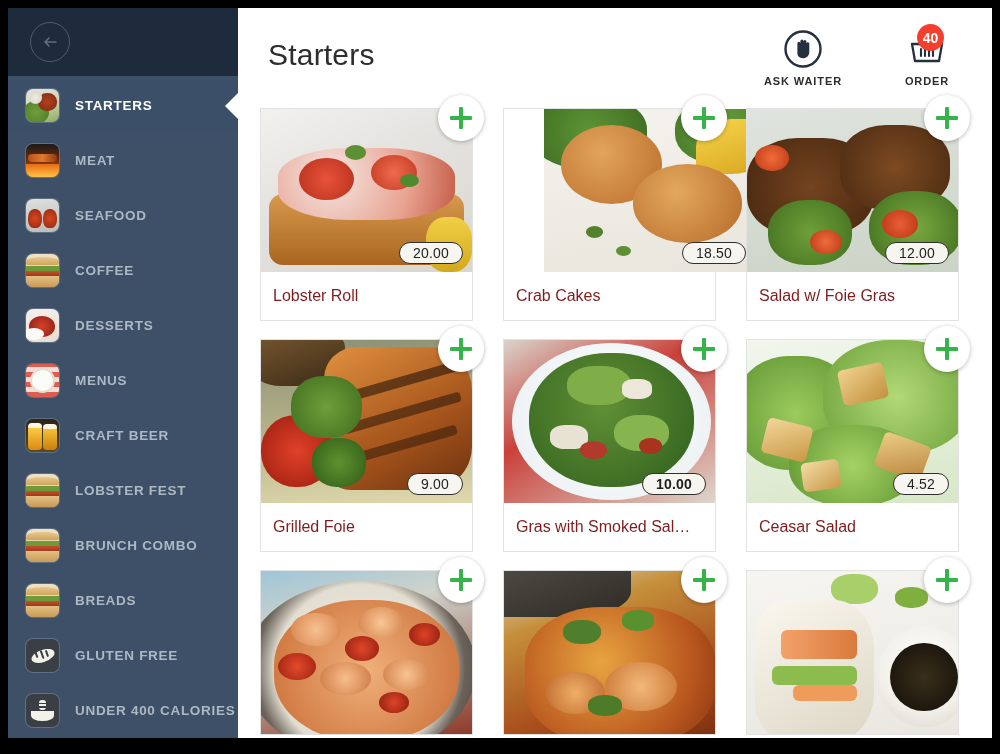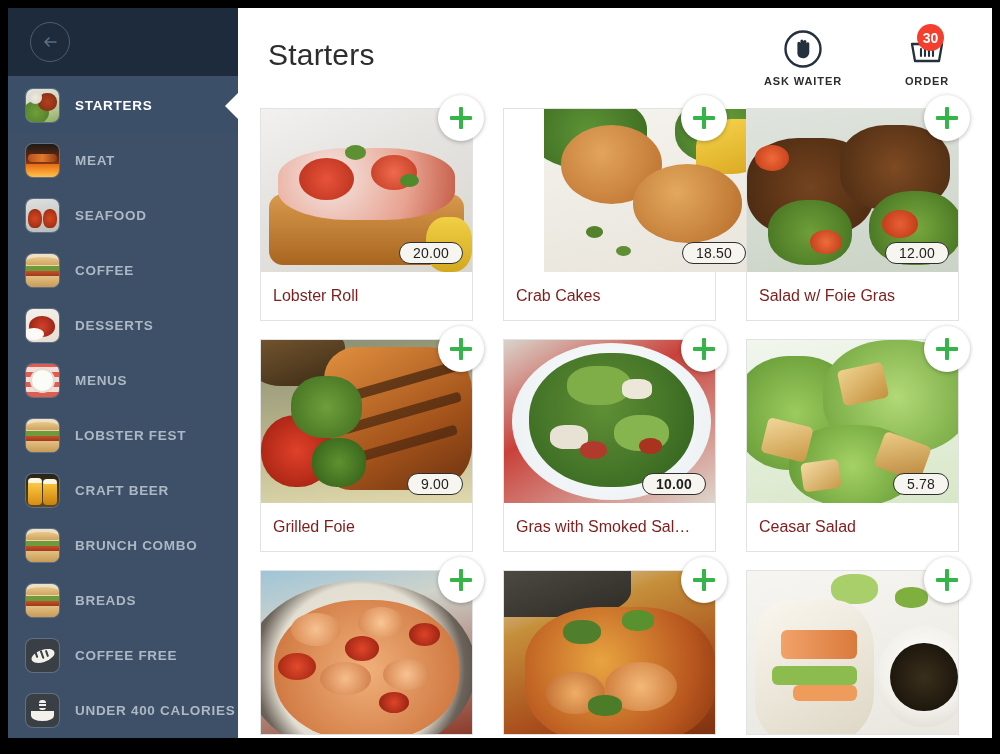--- a/index.html
+++ b/index.html
@@ -305,38 +305,38 @@
           </div>
           <div class="nav-label">DESSERTS</div>
         </div>
         <div class="nav-item">
           <div class="nav-thumb" style="background: repeating-linear-gradient(0deg, rgb(224, 92, 78) 0px, rgb(224, 92, 78) 5px, rgb(242, 221, 217) 5px, rgb(242, 221, 217) 10px), repeating-linear-gradient(90deg, rgba(224, 92, 78, 0.55) 0px, rgba(224, 92, 78, 0.55) 5px, transparent 5px, transparent 10px);">
             <i style="left: 18%; top: 18%; width: 64%; height: 64%; background: rgb(251, 251, 248); border-radius: 50%; box-shadow: rgb(226, 222, 210) 0px 0px 0px 2px;"></i>
           </div>
           <div class="nav-label">MENUS</div>
         </div>
         <div class="nav-item">
+          <div class="nav-thumb" style="background: linear-gradient(rgb(42, 36, 24) 0%, rgb(92, 74, 34) 100%);">
+            <i style="left: 6%; top: 18%; width: 42%; height: 76%; background: linear-gradient(rgb(255, 209, 74), rgb(217, 140, 18)); border-radius: 4px;"></i>
+            <i style="left: 52%; top: 22%; width: 42%; height: 72%; background: linear-gradient(rgb(255, 201, 58), rgb(201, 127, 13)); border-radius: 4px;"></i>
+            <i style="left: 6%; top: 12%; width: 42%; height: 16%; background: rgb(253, 246, 227); border-radius: 6px 6px 2px 2px;"></i>
+            <i style="left: 52%; top: 16%; width: 42%; height: 14%; background: rgb(253, 246, 227); border-radius: 6px 6px 2px 2px;"></i>
+          </div>
+          <div class="nav-label">CRAFT BEER</div>
+        </div>
+        <div class="nav-item">
           <div class="nav-thumb" style="background: linear-gradient(rgb(239, 226, 198) 0%, rgb(220, 191, 134) 100%);">
             <i style="left: 0px; top: 8%; width: 100%; height: 26%; background: linear-gradient(rgb(232, 200, 140), rgb(207, 164, 95)); border-radius: 50% 50% 12% 12%;"></i>
             <i style="left: 0px; top: 36%; width: 100%; height: 16%; background: rgb(111, 154, 58);"></i>
             <i style="left: 0px; top: 50%; width: 100%; height: 18%; background: linear-gradient(rgb(196, 80, 42), rgb(156, 58, 28));"></i>
             <i style="left: 0px; top: 66%; width: 100%; height: 34%; background: linear-gradient(rgb(227, 192, 132), rgb(201, 155, 85));"></i>
           </div>
           <div class="nav-label">LOBSTER FEST</div>
         </div>
         <div class="nav-item">
-          <div class="nav-thumb" style="background: linear-gradient(rgb(42, 36, 24) 0%, rgb(92, 74, 34) 100%);">
-            <i style="left: 6%; top: 18%; width: 42%; height: 76%; background: linear-gradient(rgb(255, 209, 74), rgb(217, 140, 18)); border-radius: 4px;"></i>
-            <i style="left: 52%; top: 22%; width: 42%; height: 72%; background: linear-gradient(rgb(255, 201, 58), rgb(201, 127, 13)); border-radius: 4px;"></i>
-            <i style="left: 6%; top: 12%; width: 42%; height: 16%; background: rgb(253, 246, 227); border-radius: 6px 6px 2px 2px;"></i>
-            <i style="left: 52%; top: 16%; width: 42%; height: 14%; background: rgb(253, 246, 227); border-radius: 6px 6px 2px 2px;"></i>
-          </div>
-          <div class="nav-label">CRAFT BEER</div>
-        </div>
-        <div class="nav-item">
           <div class="nav-thumb" style="background: linear-gradient(rgb(239, 226, 198) 0%, rgb(220, 191, 134) 100%);">
             <i style="left: 0px; top: 8%; width: 100%; height: 26%; background: linear-gradient(rgb(232, 200, 140), rgb(207, 164, 95)); border-radius: 50% 50% 12% 12%;"></i>
             <i style="left: 0px; top: 36%; width: 100%; height: 16%; background: rgb(111, 154, 58);"></i>
             <i style="left: 0px; top: 50%; width: 100%; height: 18%; background: linear-gradient(rgb(196, 80, 42), rgb(156, 58, 28));"></i>
             <i style="left: 0px; top: 66%; width: 100%; height: 34%; background: linear-gradient(rgb(227, 192, 132), rgb(201, 155, 85));"></i>
           </div>
           <div class="nav-label">BRUNCH COMBO</div>
         </div>
         <div class="nav-item">
           <div class="nav-thumb" style="background: linear-gradient(rgb(239, 226, 198) 0%, rgb(220, 191, 134) 100%);">
@@ -347,21 +347,21 @@
           </div>
           <div class="nav-label">BREADS</div>
         </div>
         <div class="nav-item">
           <div class="nav-thumb" style="background: rgb(58, 63, 69);">
             <i style="left: 14%; top: 32%; width: 72%; height: 36%; background: rgb(243, 241, 234); border-radius: 50%; transform: rotate(-20deg);"></i>
             <i style="left: 28%; top: 30%; width: 6%; height: 28%; background: rgb(58, 63, 69); transform: rotate(-20deg); border-radius: 2px;"></i>
             <i style="left: 44%; top: 32%; width: 6%; height: 26%; background: rgb(58, 63, 69); transform: rotate(-20deg); border-radius: 2px;"></i>
             <i style="left: 60%; top: 34%; width: 6%; height: 22%; background: rgb(58, 63, 69); transform: rotate(-20deg); border-radius: 2px;"></i>
           </div>
-          <div class="nav-label">COFFEE FREE</div>
+          <div class="nav-label">GLUTEN FREE</div>
         </div>
         <div class="nav-item">
           <div class="nav-thumb" style="background: rgb(58, 63, 69);">
             <i style="left: 16%; top: 50%; width: 68%; height: 32%; background: rgb(243, 241, 234); border-radius: 0px 0px 50% 50%;"></i>
             <i style="left: 38%; top: 18%; width: 24%; height: 30%; background: rgb(243, 241, 234); border-radius: 3px;"></i>
             <i style="left: 30%; top: 26%; width: 40%; height: 5%; background: rgb(58, 63, 69);"></i>
             <i style="left: 30%; top: 36%; width: 40%; height: 5%; background: rgb(58, 63, 69);"></i>
           </div>
           <div class="nav-label">UNDER 400 CALORIES</div>
         </div>
@@ -387,21 +387,21 @@
           <div class="action-label">ASK WAITER</div>
         </div>
 
         <div class="action-btn">
           <div class="action-icon-wrap">
             <svg width="46" height="42" viewBox="0 0 46 42">
               <path d="M8 16 H38 L35 33 H11 Z" fill="none" stroke="#24303d" stroke-width="2.3" stroke-linejoin="round"></path>
               <path d="M15 16 L22 6" fill="none" stroke="#24303d" stroke-width="2.3" stroke-linecap="round"></path>
               <path d="M17 21 V28 M21 21 V28 M25 21 V28 M29 21 V28" stroke="#24303d" stroke-width="2.1" stroke-linecap="round"></path>
             </svg>
-            <div class="cart-badge">30</div>
+            <div class="cart-badge">40</div>
           </div>
           <div class="action-label">ORDER</div>
         </div>
 
       </div>
     </div>
 
     <div id="grid">
         <div class="card">
           <div class="card-img" style="background: linear-gradient(155deg, rgb(242, 241, 239) 0%, rgb(228, 227, 224) 40%, rgb(217, 214, 207) 100%);">
@@ -477,21 +477,21 @@
         </div>
         <div class="card">
           <div class="card-img" style="background: linear-gradient(170deg, rgb(242, 246, 238) 0%, rgb(216, 231, 200) 100%);">
             <i style="left: -6%; top: 10%; width: 58%; height: 70%; background: radial-gradient(circle, rgb(156, 203, 94), rgb(93, 147, 48)); border-radius: 45%;"></i>
             <i style="left: 36%; top: 0%; width: 70%; height: 70%; background: radial-gradient(circle, rgb(178, 217, 119), rgb(108, 161, 58)); border-radius: 45%;"></i>
             <i style="left: 20%; top: 52%; width: 60%; height: 50%; background: radial-gradient(circle, rgb(165, 210, 101), rgb(95, 150, 49)); border-radius: 45%;"></i>
             <i style="left: 8%; top: 50%; width: 22%; height: 22%; background: linear-gradient(150deg, rgb(242, 215, 154), rgb(201, 152, 70)); border-radius: 5px; transform: rotate(14deg);"></i>
             <i style="left: 44%; top: 16%; width: 22%; height: 22%; background: linear-gradient(150deg, rgb(240, 210, 142), rgb(195, 145, 63)); border-radius: 5px; transform: rotate(-12deg);"></i>
             <i style="left: 62%; top: 60%; width: 23%; height: 23%; background: linear-gradient(150deg, rgb(236, 205, 135), rgb(185, 132, 58)); border-radius: 5px; transform: rotate(20deg);"></i>
             <i style="left: 26%; top: 74%; width: 18%; height: 18%; background: linear-gradient(150deg, rgb(244, 219, 164), rgb(201, 154, 76)); border-radius: 5px; transform: rotate(-8deg);"></i>
-            <div class="price-pill">5.78</div>
+            <div class="price-pill">4.52</div>
           </div>
           <div class="card-name">Ceasar Salad</div>
           <div class="add-btn"></div>
         </div>
         <div class="card">
           <div class="card-img" style="background: linear-gradient(165deg, rgb(159, 197, 216) 0%, rgb(207, 211, 203) 30%, rgb(141, 59, 42) 100%);">
             <i style="left: -8%; top: 6%; width: 110%; height: 108%; background: radial-gradient(circle, rgb(239, 234, 224) 0%, rgb(227, 222, 210) 58%, rgb(107, 98, 89) 72%, rgb(60, 56, 51) 100%); border-radius: 50%;"></i>
             <i style="left: 6%; top: 18%; width: 88%; height: 86%; background: radial-gradient(circle, rgb(240, 176, 122), rgb(201, 108, 53)); border-radius: 46%;"></i>
             <i style="left: 14%; top: 26%; width: 24%; height: 20%; background: radial-gradient(circle, rgb(247, 193, 145), rgb(213, 130, 74)); border-radius: 50%;"></i>
             <i style="left: 46%; top: 22%; width: 22%; height: 19%; background: radial-gradient(circle, rgb(249, 198, 149), rgb(210, 126, 71)); border-radius: 50%;"></i>

